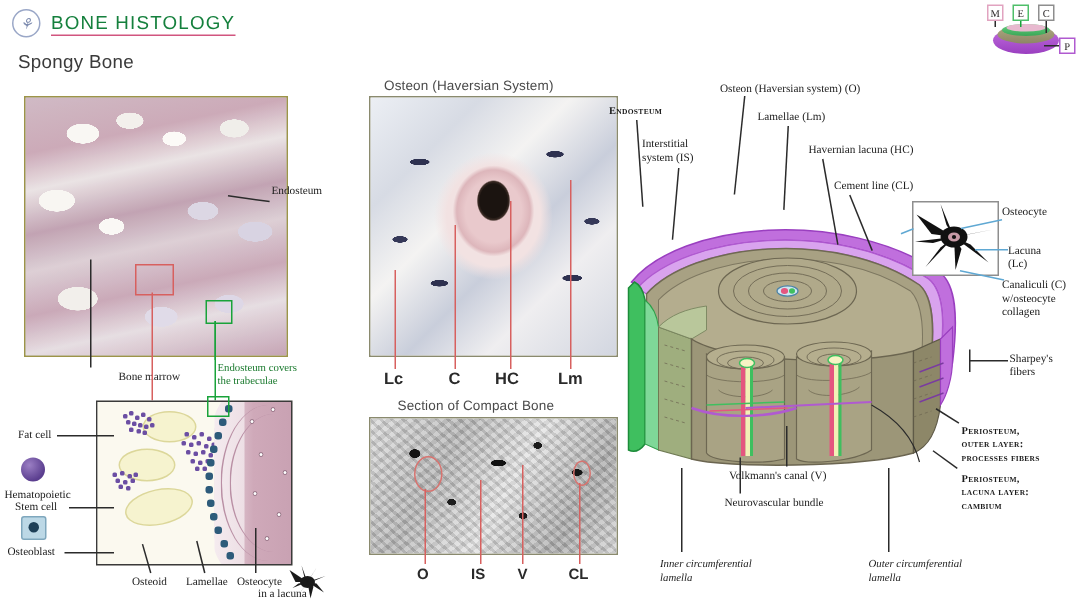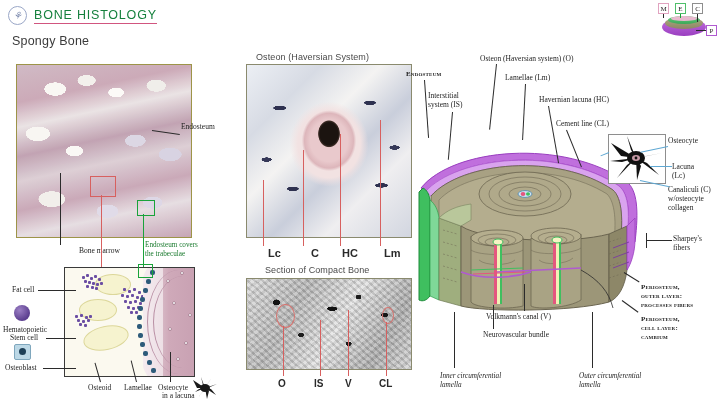--- a/index.html
+++ b/index.html
@@ -82,21 +82,21 @@
       repeating-linear-gradient(-38deg, rgba(0,0,0,.08) 0 3px, rgba(255,255,255,.10) 3px 6px),
       linear-gradient(120deg,#dcdcdc,#b9b9b9 30%,#e4e4e4 55%,#aeaeae 80%,#d6d6d6);
   }
 
   
   .lbl-serif{font-family:"Liberation Serif",serif;font-size:7.5px;color:#1c1c1c;line-height:1.12;}
   .lbl-serif-i{font-family:"Liberation Serif",serif;font-style:italic;font-size:7.2px;color:#1c1c1c;line-height:1.14;}
   .lbl-sc{font-family:"Liberation Serif",serif;font-size:7px;color:#1c1c1c;line-height:1.2;
           font-variant:small-caps;letter-spacing:.2px;font-weight:bold;}
   .lbl-green{font-family:"Liberation Serif",serif;font-size:7.2px;color:#1a7a2e;line-height:1.14;}
-  .code-lbl{font-family:"Liberation Sans",sans-serif;font-weight:bold;font-size:11px;color:#2a2a2a;margin-left:12px;}
+  .code-lbl{font-family:"Liberation Sans",sans-serif;font-weight:bold;font-size:11px;color:#2a2a2a;}
   .code-lbl2{font-family:"Liberation Sans",sans-serif;font-weight:bold;font-size:10px;color:#2a2a2a;}
 
   
   .ln{position:absolute;background:#2b2b2b;}
   .ln-red{position:absolute;background:#d7605f;}
   .ln-green{position:absolute;background:#19a33a;}
   .ln-blue{position:absolute;background:#5fa8d3;}
 
   
   .schem{border:1px solid #3a3a3a;background:#fbf8ee;overflow:hidden;position:relative;}
@@ -287,21 +287,21 @@
   <div class="abs lbl-serif" style="left:5px;top:364px;">Osteoblast</div>
   <div class="ln" style="left:43px;top:368px;width:33px;height:1px;"></div>
 
   <div class="abs lbl-serif" style="left:88px;top:384px;">Osteoid</div>
   <div class="ln" style="left:100px;top:362px;width:1px;height:20px;transform:rotate(-16deg);transform-origin:bottom center;"></div>
 
   <div class="abs lbl-serif" style="left:124px;top:384px;">Lamellae</div>
   <div class="ln" style="left:136px;top:360px;width:1px;height:22px;transform:rotate(-14deg);transform-origin:bottom center;"></div>
 
   <div class="abs lbl-serif" style="left:158px;top:384px;">Osteocyte</div>
-  <div class="abs lbl-serif" style="left:162px;top:392px;">in a lacuna</div>
+  <div class="abs lbl-serif" style="left:172px;top:392px;">in a lacuna</div>
   <div class="ln" style="left:170px;top:352px;width:1px;height:30px;"></div>
 
   <svg class="abs" style="left:192px;top:376px;" width="26" height="24">
     <g fill="#1a1a1a">
       <ellipse cx="13" cy="12" rx="5" ry="4"></ellipse>
       <path d="M13 12 L1 4 L5 12 Z"></path>
         <path d="M13 12 L3 16 L7 13 Z"></path>
       <path d="M13 12 L6 22 L11 15 Z"></path>
         <path d="M13 12 L15 23 L17 15 Z"></path>
       <path d="M13 12 L24 19 L19 13 Z"></path>
@@ -479,21 +479,21 @@
   <div class="abs lbl-serif" style="left:673px;top:244px;">fibers</div>
   <div class="ln" style="left:646px;top:240px;width:26px;height:1px;"></div>
   <div class="ln" style="left:646px;top:233px;width:1px;height:15px;"></div>
 
   <div class="abs lbl-sc" style="left:641px;top:283px;">Periosteum,</div>
   <div class="abs lbl-sc" style="left:641px;top:292px;">outer layer:</div>
   <div class="abs lbl-sc" style="left:641px;top:301px;">processes fibers</div>
   <div class="ln" style="left:624px;top:272px;width:18px;height:1px;transform:rotate(32deg);transform-origin:left center;"></div>
 
   <div class="abs lbl-sc" style="left:641px;top:315px;">Periosteum,</div>
-  <div class="abs lbl-sc" style="left:641px;top:324px;">cell layer:</div>
+  <div class="abs lbl-sc" style="left:641px;top:324px;">lacuna layer:</div>
   <div class="abs lbl-sc" style="left:641px;top:333px;">cambium</div>
   <div class="ln" style="left:622px;top:300px;width:20px;height:1px;transform:rotate(36deg);transform-origin:left center;"></div>
 
   <div class="abs lbl-serif" style="left:486px;top:313px;">Volkmann's canal (V)</div>
   <div class="ln" style="left:524px;top:284px;width:1px;height:27px;"></div>
 
   <div class="abs lbl-serif" style="left:483px;top:331px;">Neurovascular bundle</div>
   <div class="ln" style="left:493px;top:305px;width:1px;height:24px;"></div>
 
   <div class="abs lbl-serif-i" style="left:440px;top:372px;">Inner circumferential</div>

